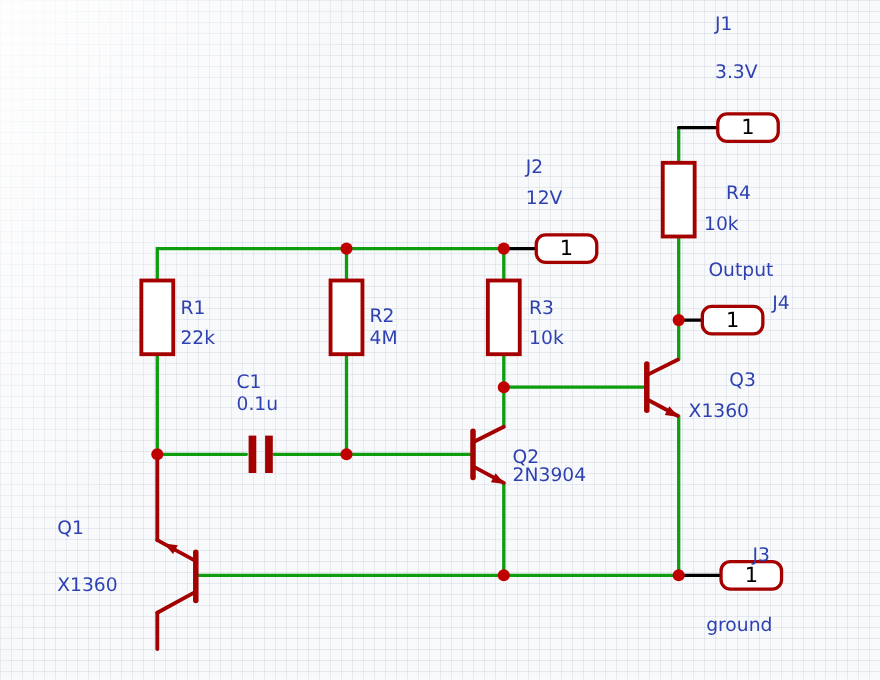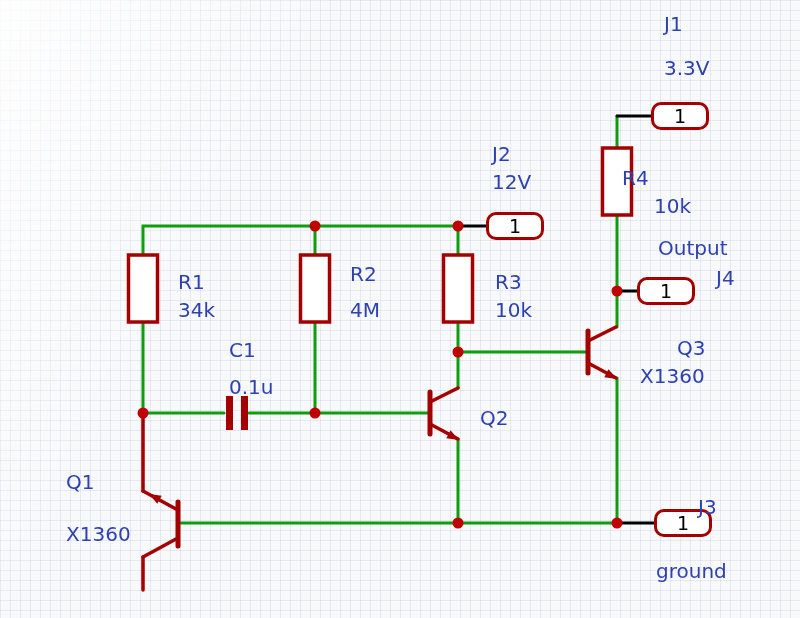--- a/index.html
+++ b/index.html
@@ -11,22 +11,22 @@
       linear-gradient(90deg,rgba(125,135,175,0.14) 1px,transparent 1px);
     background-size:10px 10px;
     font-family:"DejaVu Sans","Liberation Sans",sans-serif;
   }
   .canvas::before{
     content:"";position:absolute;inset:0;pointer-events:none;z-index:1;
     background:linear-gradient(118deg,rgba(255,255,255,0.85) 0%,rgba(255,255,255,0) 30%);
   }
   svg.sch{position:absolute;left:0;top:0;z-index:2;}
   .lbl{
-    position:absolute;font-size:20px;color:#2e41b0;white-space:nowrap;
-    line-height:1.05;z-index:4;padding-left:14px;
+    position:absolute;font-size:17px;color:#2e41b0;white-space:nowrap;
+    line-height:1.05;z-index:4;
   }
   .conn{
     position:absolute;width:58px;height:28px;box-sizing:border-box;
     border:3px solid #a40000;border-radius:10px;background:#ffffff;
     display:flex;align-items:center;justify-content:center;
     font-size:19px;color:#000000;z-index:3;
   }
 </style>
 </head>
 <body>
@@ -126,39 +126,40 @@
   <div class="conn" style="left:654px;top:509px">
     <span>1</span>
   </div>
 
   <div class="lbl" style="left:650px;top:14px">J1</div>
   <div class="lbl" style="left:650px;top:58px">3.3V</div>
 
   <div class="lbl" style="left:478px;top:144px">J2</div>
   <div class="lbl" style="left:478px;top:172px">12V</div>
 
-  <div class="lbl" style="left:608px;top:168px">R4</div>
+  <div class="lbl" style="left:660px;top:168px">R4</div>
   <div class="lbl" style="left:640px;top:196px">10k</div>
 
   <div class="lbl" style="left:644px;top:238px">Output</div>
   <div class="lbl" style="left:702px;top:268px">J4</div>
 
   <div class="lbl" style="left:164px;top:272px">R1</div>
-  <div class="lbl" style="left:164px;top:300px">34k</div>
+  <div class="lbl" style="left:164px;top:300px">22k</div>
 
-  <div class="lbl" style="left:336px;top:264px">R2</div>
+  <div class="lbl" style="left:336px;top:280px">R2</div>
   <div class="lbl" style="left:336px;top:300px">4M</div>
 
   <div class="lbl" style="left:481px;top:272px">R3</div>
   <div class="lbl" style="left:481px;top:300px">10k</div>
 
   <div class="lbl" style="left:215px;top:340px">C1</div>
-  <div class="lbl" style="left:215px;top:377px">0.1u</div>
+  <div class="lbl" style="left:215px;top:360px">0.1u</div>
 
   <div class="lbl" style="left:466px;top:408px">Q2</div>
+  <div class="lbl" style="left:466px;top:424px">2N3904</div>
 
   <div class="lbl" style="left:663px;top:338px">Q3</div>
   <div class="lbl" style="left:626px;top:366px">X1360</div>
 
   <div class="lbl" style="left:52px;top:472px">Q1</div>
   <div class="lbl" style="left:52px;top:524px">X1360</div>
 
   <div class="lbl" style="left:684px;top:497px">J3</div>
   <div class="lbl" style="left:642px;top:561px">ground</div>
 

